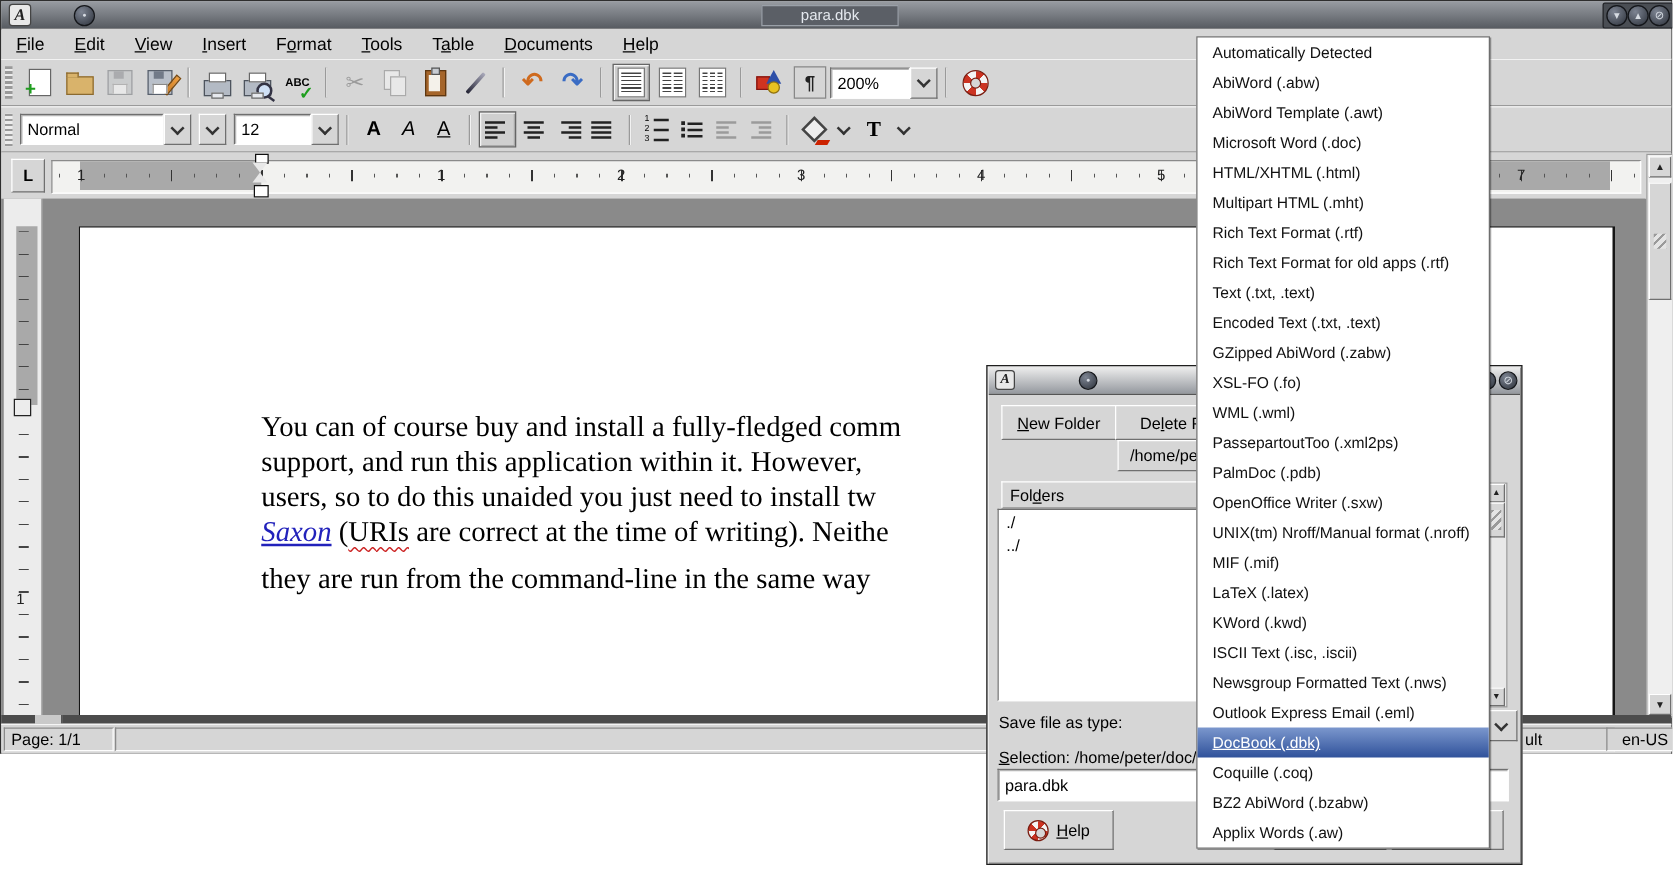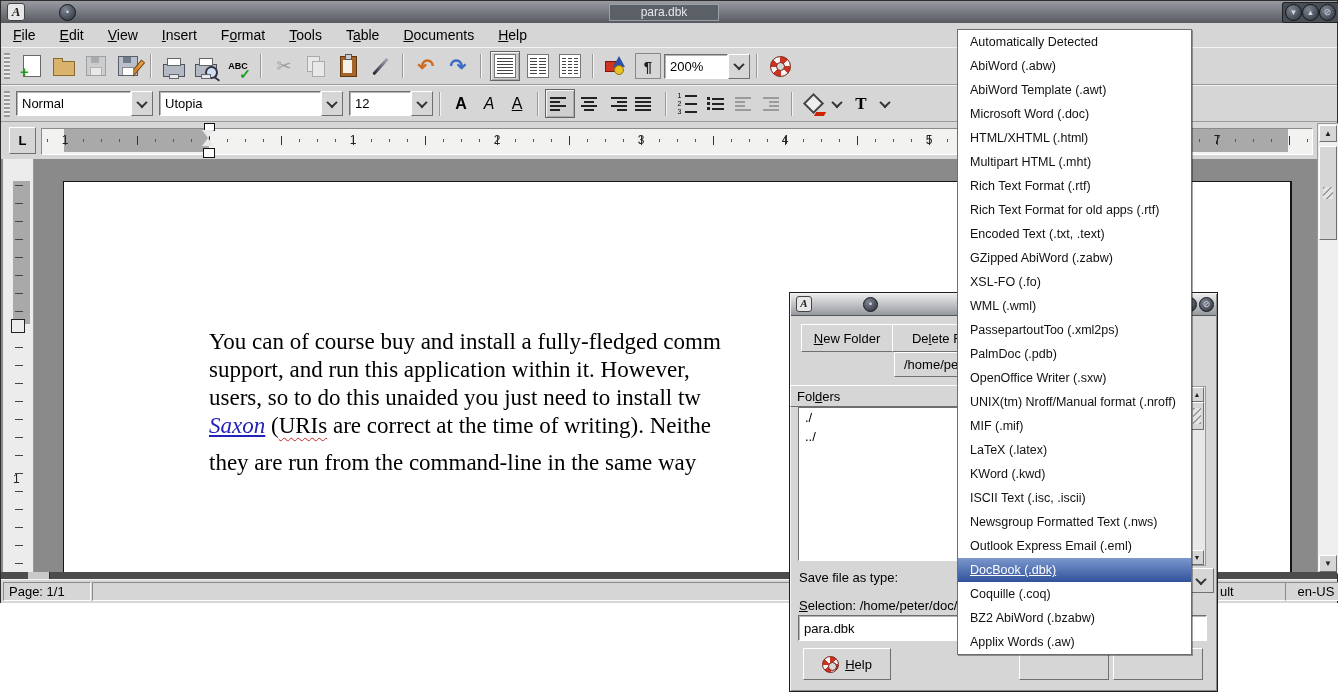--- a/index.html
+++ b/index.html
@@ -294,21 +294,20 @@
     <div class="tbar tb2">
       <div class="handle"></div>
       <div class="combo">
         <div class="entry" style="width:103px;height:23px;">Normal</div>
         <div class="arrow-btn raised" style="height:23px;">
             <span class="chev"></span>
           </div>
       </div>
       <div style="width:6px;"></div>
       <div class="combo">
-        <div class="entry" style="width:150px;height:23px;">Utopia</div>
         <div class="arrow-btn raised" style="height:23px;">
             <span class="chev"></span>
           </div>
       </div>
       <div style="width:6px;"></div>
       <div class="combo">
         <div class="entry" style="width:50px;height:23px;">12</div>
         <div class="arrow-btn raised" style="height:23px;">
             <span class="chev"></span>
           </div>
@@ -517,21 +516,21 @@
         <span><span></span><span class="u">N</span><span>ew Folder</span></span>
       </div>
     <div class="dlg-btn raised" style="left:102px;top:31px;width:90px;">
         <span><span>De</span><span class="u">l</span><span>ete Fi</span></span>
       </div>
 
     <div class="dlg-btn raised" style="left:104px;top:59px;width:130px;height:25px;justify-content:flex-start;padding-left:9px;box-sizing:border-box;">
         <span>/home/pe</span>
       </div>
 
-    <div class="clist-hdr raised" style="left:0;top:92px;width:172px;height:22px;">
+    <div class="clist-hdr raised" style="left:11px;top:92px;width:172px;height:22px;">
         <span><span>Fol</span><span class="u">d</span><span>ers</span></span>
       </div>
     <div class="clist inset" style="left:8px;top:114px;width:172px;height:154px;">
 
     <div class="row">./</div>
         <div class="row">../</div>
       </div>
 
     <div class="dsb" style="left:399px;top:93px;width:15px;height:178px;">
       <div class="sc-btn raised" style="left:0px;top:0px;font-size:7px;">▲</div>
@@ -564,20 +563,21 @@
   <div class="dropdown">
 
   <div class="dd-item">Automatically Detected</div>
       <div class="dd-item">AbiWord (.abw)</div>
       <div class="dd-item">AbiWord Template (.awt)</div>
       <div class="dd-item">Microsoft Word (.doc)</div>
       <div class="dd-item">HTML/XHTML (.html)</div>
       <div class="dd-item">Multipart HTML (.mht)</div>
       <div class="dd-item">Rich Text Format (.rtf)</div>
       <div class="dd-item">Rich Text Format for old apps (.rtf)</div>
+      <div class="dd-item">Text (.txt, .text)</div>
       <div class="dd-item">Encoded Text (.txt, .text)</div>
       <div class="dd-item">GZipped AbiWord (.zabw)</div>
       <div class="dd-item">XSL-FO (.fo)</div>
       <div class="dd-item">WML (.wml)</div>
       <div class="dd-item">PassepartoutToo (.xml2ps)</div>
       <div class="dd-item">PalmDoc (.pdb)</div>
       <div class="dd-item">OpenOffice Writer (.sxw)</div>
       <div class="dd-item">UNIX(tm) Nroff/Manual format (.nroff)</div>
       <div class="dd-item">MIF (.mif)</div>
       <div class="dd-item">LaTeX (.latex)</div>

